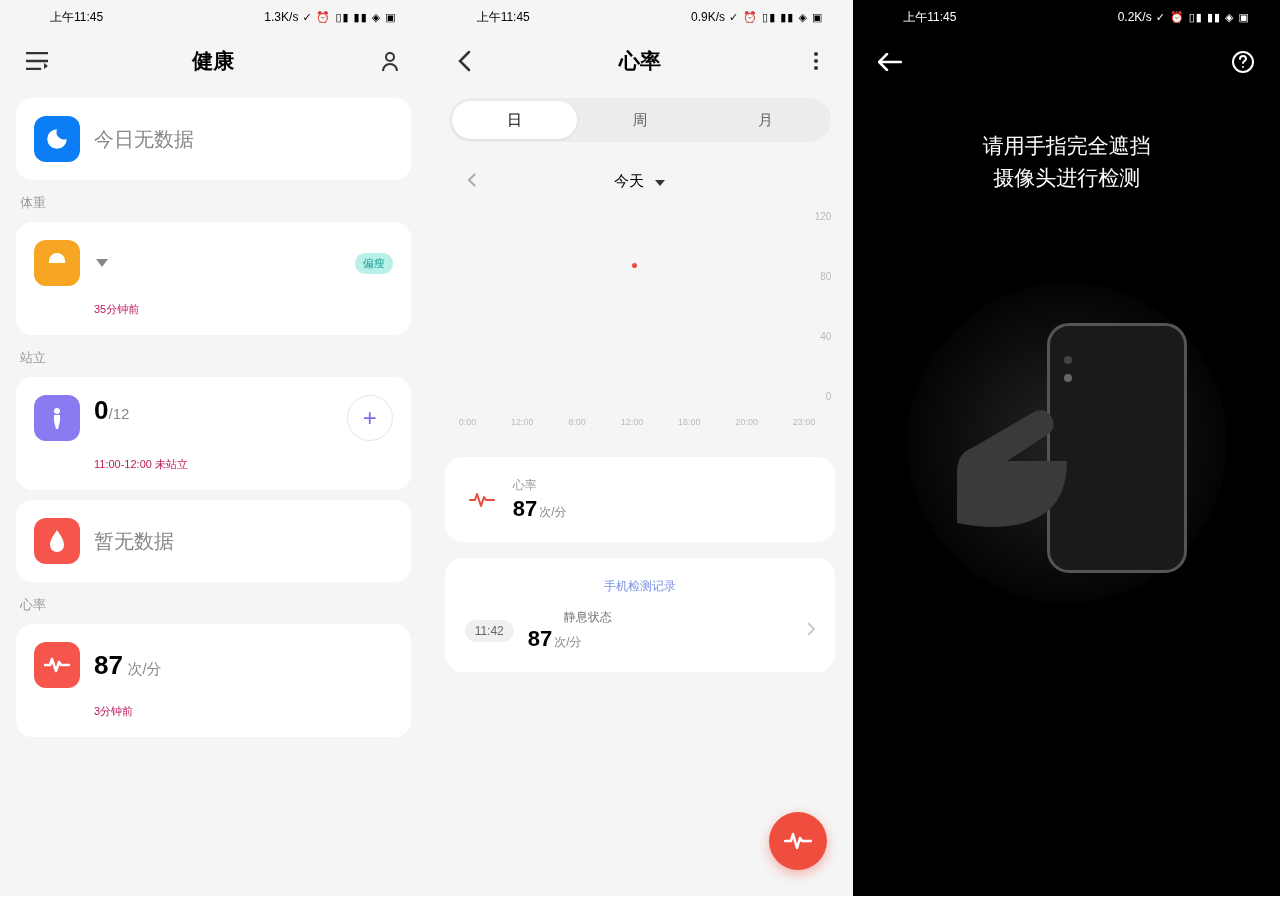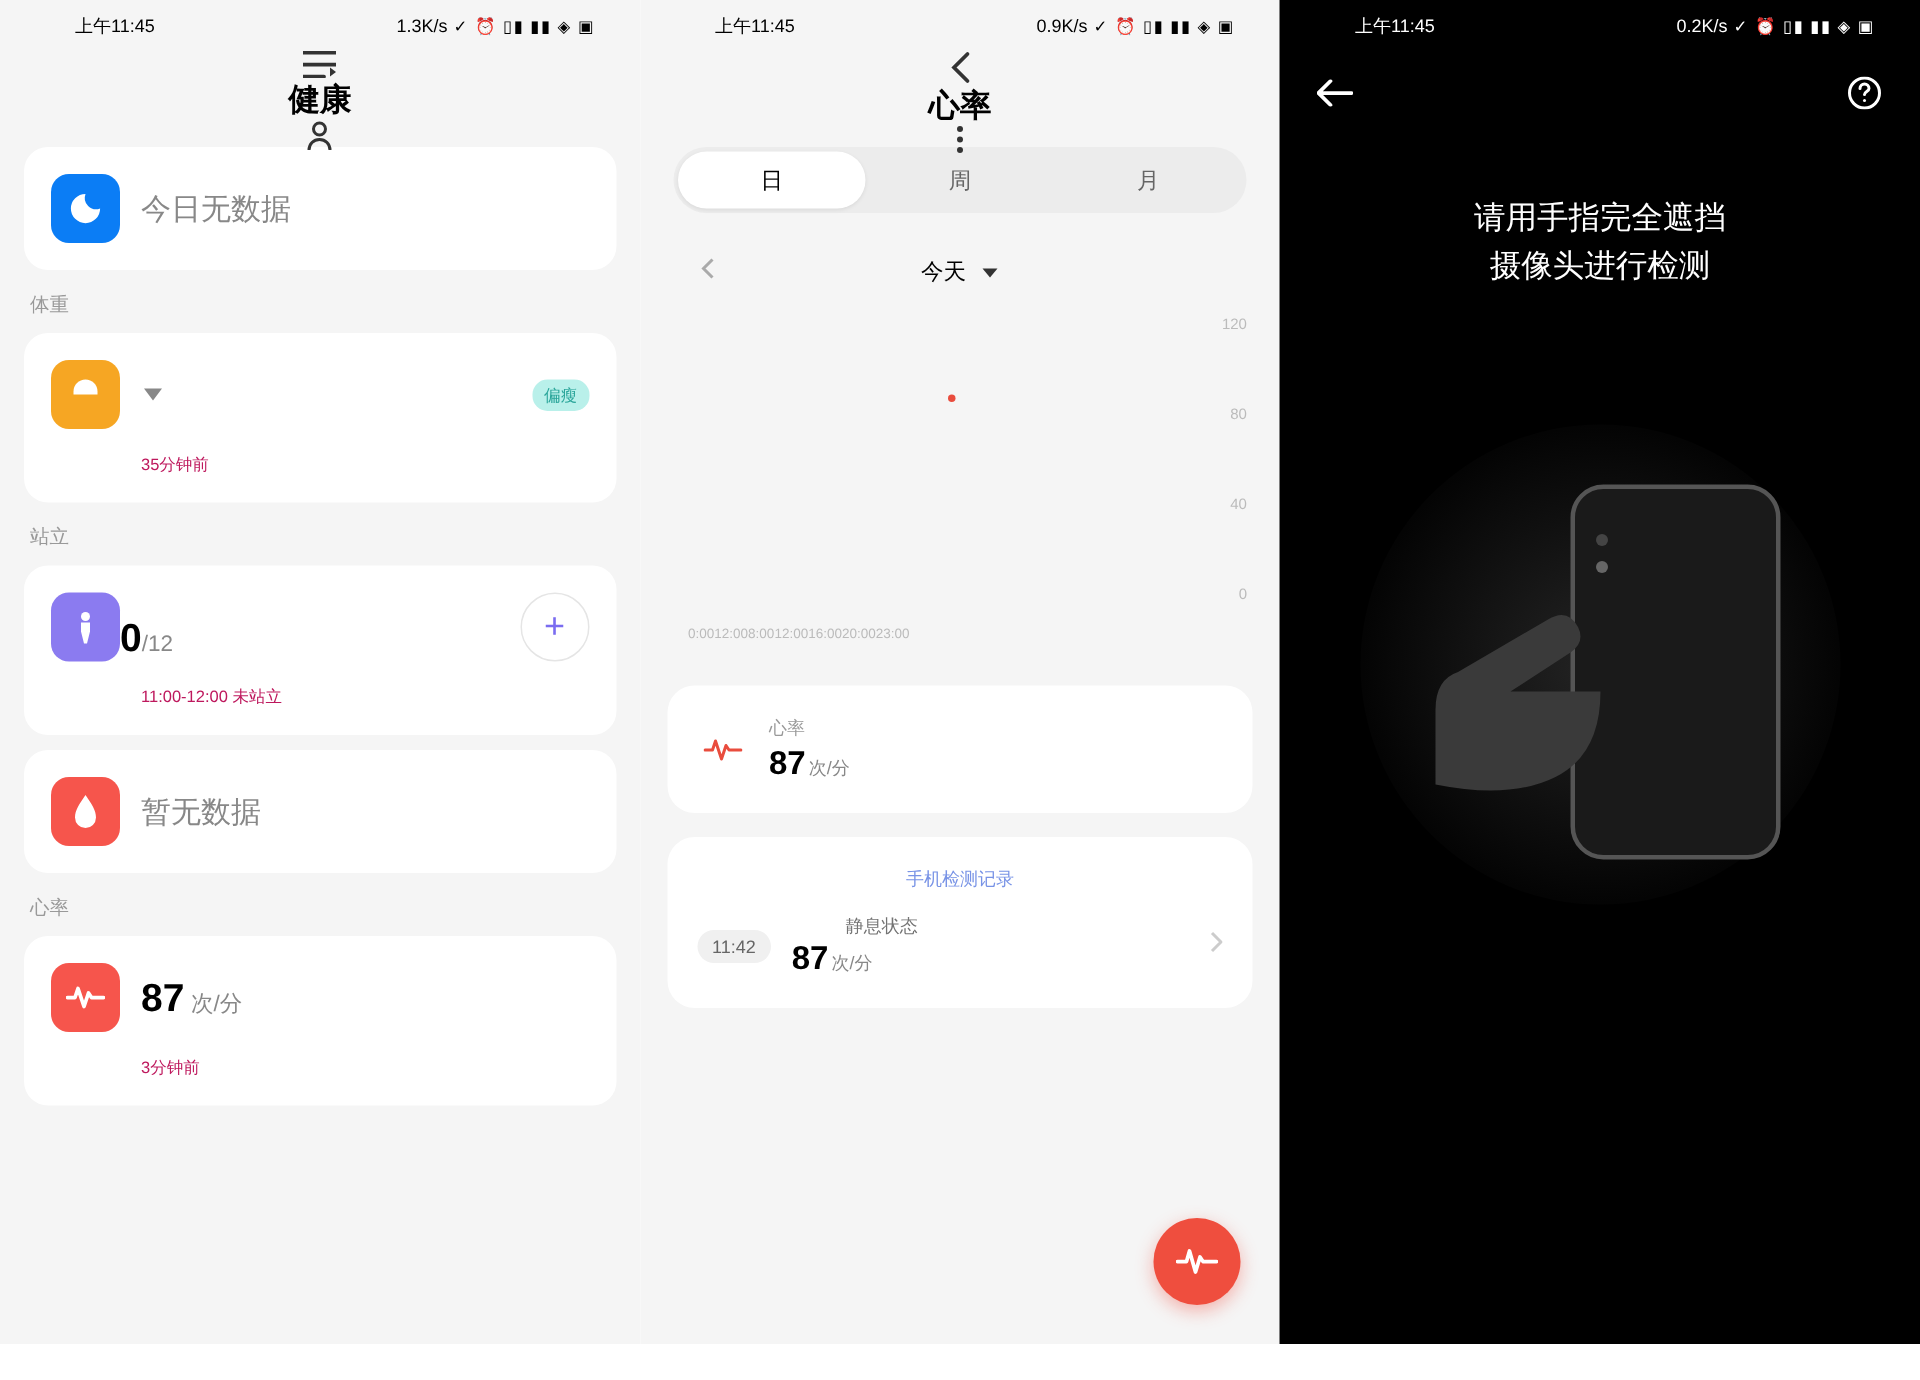--- a/index.html
+++ b/index.html
@@ -33,21 +33,20 @@
 .screen3 .statusbar { color: #fff; }
 .sb-icons { font-size: 11px; letter-spacing: 1px; }
 
 
 .titlebar {
   height: 54px;
   display: flex;
   align-items: center;
   justify-content: space-between;
   padding: 0 22px;
-  flex-direction: column;
 }
 .titlebar .title {
   font-size: 21px;
   font-weight: 600;
   flex: 1;
   text-align: center;
 }
 .icon-btn {
   width: 30px;
   height: 30px;
@@ -150,20 +149,21 @@
   font-size: 10px;
   color: #bbb;
   text-align: center;
 }
 .chart-xaxis {
   position: absolute;
   bottom: 14px;
   left: 10px;
   right: 16px;
   display: flex;
+  justify-content: space-between;
 }
 .chart-xaxis span { font-size: 9px; color: #bbb; }
 .chart-dot {
   position: absolute;
   width: 5px; height: 5px;
   background: #e94c3d;
   border-radius: 50%;
 }
 .hr-card {
   background: #fff;
@@ -306,21 +306,21 @@
           </svg>
       </div>
       <span class="pill">偏瘦</span>
     </div>
     <div class="sub-text">35分钟前</div>
   </div>
 
   <div class="section-label">站立</div>
   <div class="card">
     <div class="card-top" style="justify-content:space-between">
-      <div style="display:flex;align-items:flex-end;">
+      <div style="display:flex;align-items:flex-start;gap:14px">
         <div class="badge-icon badge-purple">
           <svg width="22" height="24" viewBox="0 0 22 24">
               <circle cx="11" cy="5" r="3" fill="#fff"></circle>
               <path d="M8 9h6v6l-2 8h-2l-2-8z" fill="#fff"></path>
             </svg>
         </div>
         <div>
           <span class="big-value">0</span><span class="big-suffix">/12</span>
         </div>
       </div>

